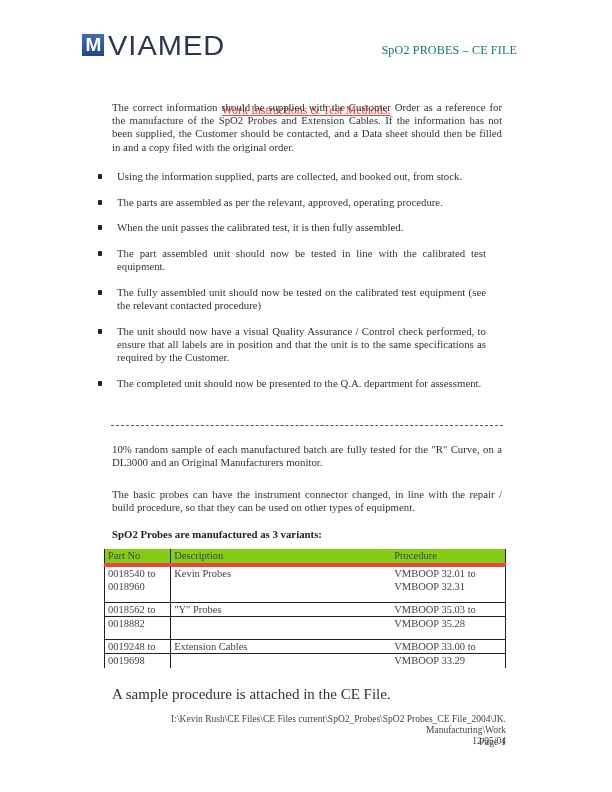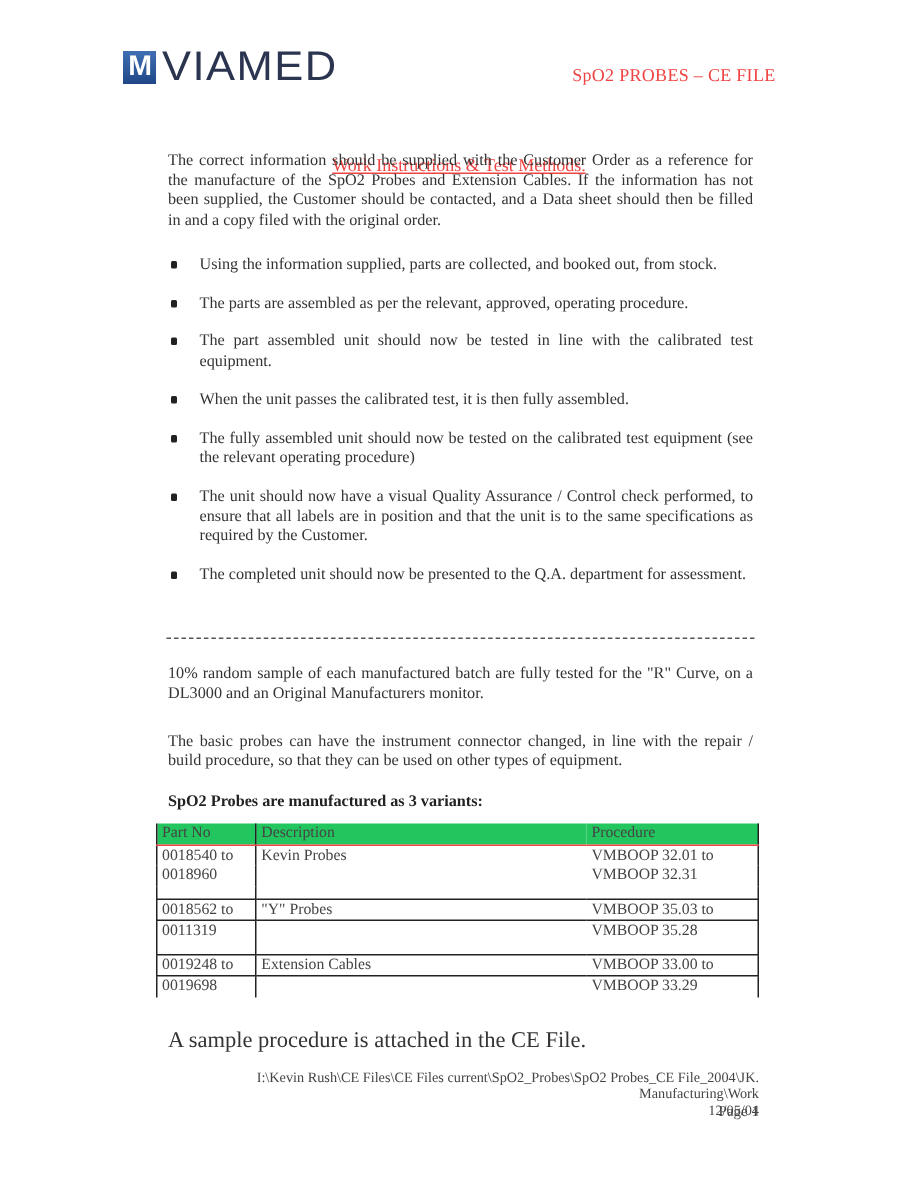--- a/index.html
+++ b/index.html
@@ -18,33 +18,33 @@
       font-size: 19px; line-height: 22px; text-align: center; letter-spacing: -1px;
       margin-right: 4px;
     }
     .logo-text {
       font-family: "Liberation Sans", "DejaVu Sans", sans-serif;
       font-size: 29px; color: #2b3550; letter-spacing: 1px; font-weight: normal;
       transform: scaleY(0.95);
     }
     .header-title {
       position: absolute; right: 95px; top: 43px;
-      font-size: 12px; color: #ef4444; letter-spacing: 0.2px;
+      font-size: 12px; color: #0f766e; letter-spacing: 0.2px;
     }
     .doc-title {
       position: absolute; left: 0; right: 0; top: 80px; text-align: center;
       font-size: 12px; text-decoration: underline; color: #ef4444; margin-top: 23px;
     }
     .body-text {
       position: absolute; left: 112px; width: 390px;
       font-size: 10.8px; line-height: 13.2px; text-align: justify; color: #333;
     }
     .p1 { top: 101px; }
     ul.bullets {
-      position: absolute; left: 112px; width: 390px; top: 170px;
+      position: absolute; left: 96px; width: 390px; top: 170px;
       margin: 0; padding: 0; list-style: none;
     }
     ul.bullets li {
       position: relative; padding-left: 21px;
       font-size: 10.8px; line-height: 13.2px; text-align: justify; color: #333;
       margin-bottom: 12.5px;
     }
     ul.bullets li .dot {
       position: absolute; left: 2px; top: 4px; width: 4px; height: 5px;
       background: #222; border-radius: 1px;
@@ -58,21 +58,21 @@
     .p4 { top: 528px; font-weight: bold; color: #222; }
     table.variants {
       position: absolute; left: 104px; top: 549px; width: 402px;
       border-collapse: collapse; font-size: 10.5px; color: #444;
       font-family: "Liberation Serif", serif;
     }
     table.variants th, table.variants td {
       padding: 0 3px; vertical-align: top; text-align: left; font-weight: normal;
       line-height: 13.5px;
     }
-    table.variants th { background: #22c55e; border-bottom: 1px solid #ef4444; }
+    table.variants th { background: #84cc16; border-bottom: 4px solid #ef4444; }
     table.variants .c1 { width: 60px; border-right: 1px solid #222; border-left: 1px solid #222; }
     table.variants .c2 { width: 220px; }
     table.variants .c3 { width: 110px; border-right: 1px solid #222; }
     table.variants tr.sep td { border-bottom: 1px solid #222; }
     table.variants tr.spacer td { height: 8px; line-height: 8px; }
     .p5 { top: 688px; font-size: 15px; }
     .footer {
       position: absolute; left: 104px; width: 402px; top: 714px;
       font-size: 9.5px; line-height: 11px; color: #444; text-align: right;
     }
@@ -87,23 +87,23 @@
 </div>
 <div class="header-title">SpO2 PROBES – CE FILE</div>
 
 <div class="doc-title">Work Instructions &amp; Test Methods.</div>
 
 <div class="body-text p1">The correct information should be supplied with the Customer Order as a reference for the manufacture of the SpO2 Probes and Extension Cables. If the information has not been supplied, the Customer should be contacted, and a Data sheet should then be filled in and a copy filed with the original order.</div>
 
 <ul class="bullets">
   <li><span class="dot"></span><span>Using the information supplied, parts are collected, and booked out, from stock.</span></li>
   <li><span class="dot"></span><span>The parts are assembled as per the relevant, approved, operating procedure.</span></li>
+  <li><span class="dot"></span><span>When the unit passes the calibrated test, it is then fully assembled.</span></li>
   <li><span class="dot"></span><span>The part assembled unit should now be tested in line with the calibrated test equipment.</span></li>
-  <li><span class="dot"></span><span>When the unit passes the calibrated test, it is then fully assembled.</span></li>
-  <li><span class="dot"></span><span>The fully assembled unit should now be tested on the calibrated test equipment (see the relevant operating procedure)</span></li>
+  <li><span class="dot"></span><span>The fully assembled unit should now be tested on the calibrated test equipment (see the relevant contacted procedure)</span></li>
   <li><span class="dot"></span><span>The unit should now have a visual Quality Assurance / Control check performed, to ensure that all labels are in position and that the unit is to the same specifications as required by the Customer.</span></li>
   <li><span class="dot"></span><span>The completed unit should now be presented to the Q.A. department for assessment.</span></li>
 </ul>
 
 <div class="dash-line"></div>
 
 <div class="body-text p2">10% random sample of each manufactured batch are fully tested for the "R" Curve, on a DL3000 and an Original Manufacturers monitor.</div>
 <div class="body-text p3">The basic probes can have the instrument connector changed, in line with the repair / build procedure, so that they can be used on other types of equipment.</div>
 <div class="body-text p4">SpO2 Probes are manufactured as 3 variants:</div>
 
@@ -128,21 +128,21 @@
         <td class="c1"></td>
         <td class="c2"></td>
         <td class="c3"></td>
       </tr>
   <tr class="sep">
     <td class="c1">0018562 to</td>
     <td class="c2">"Y" Probes</td>
     <td class="c3">VMBOOP 35.03 to</td>
   </tr>
   <tr>
-    <td class="c1">0011319</td>
+    <td class="c1">0018882</td>
     <td class="c2"></td>
     <td class="c3">VMBOOP 35.28</td>
   </tr>
   <tr class="spacer sep">
         <td class="c1"></td>
         <td class="c2"></td>
         <td class="c3"></td>
       </tr>
   <tr class="sep">
     <td class="c1">0019248 to</td>

